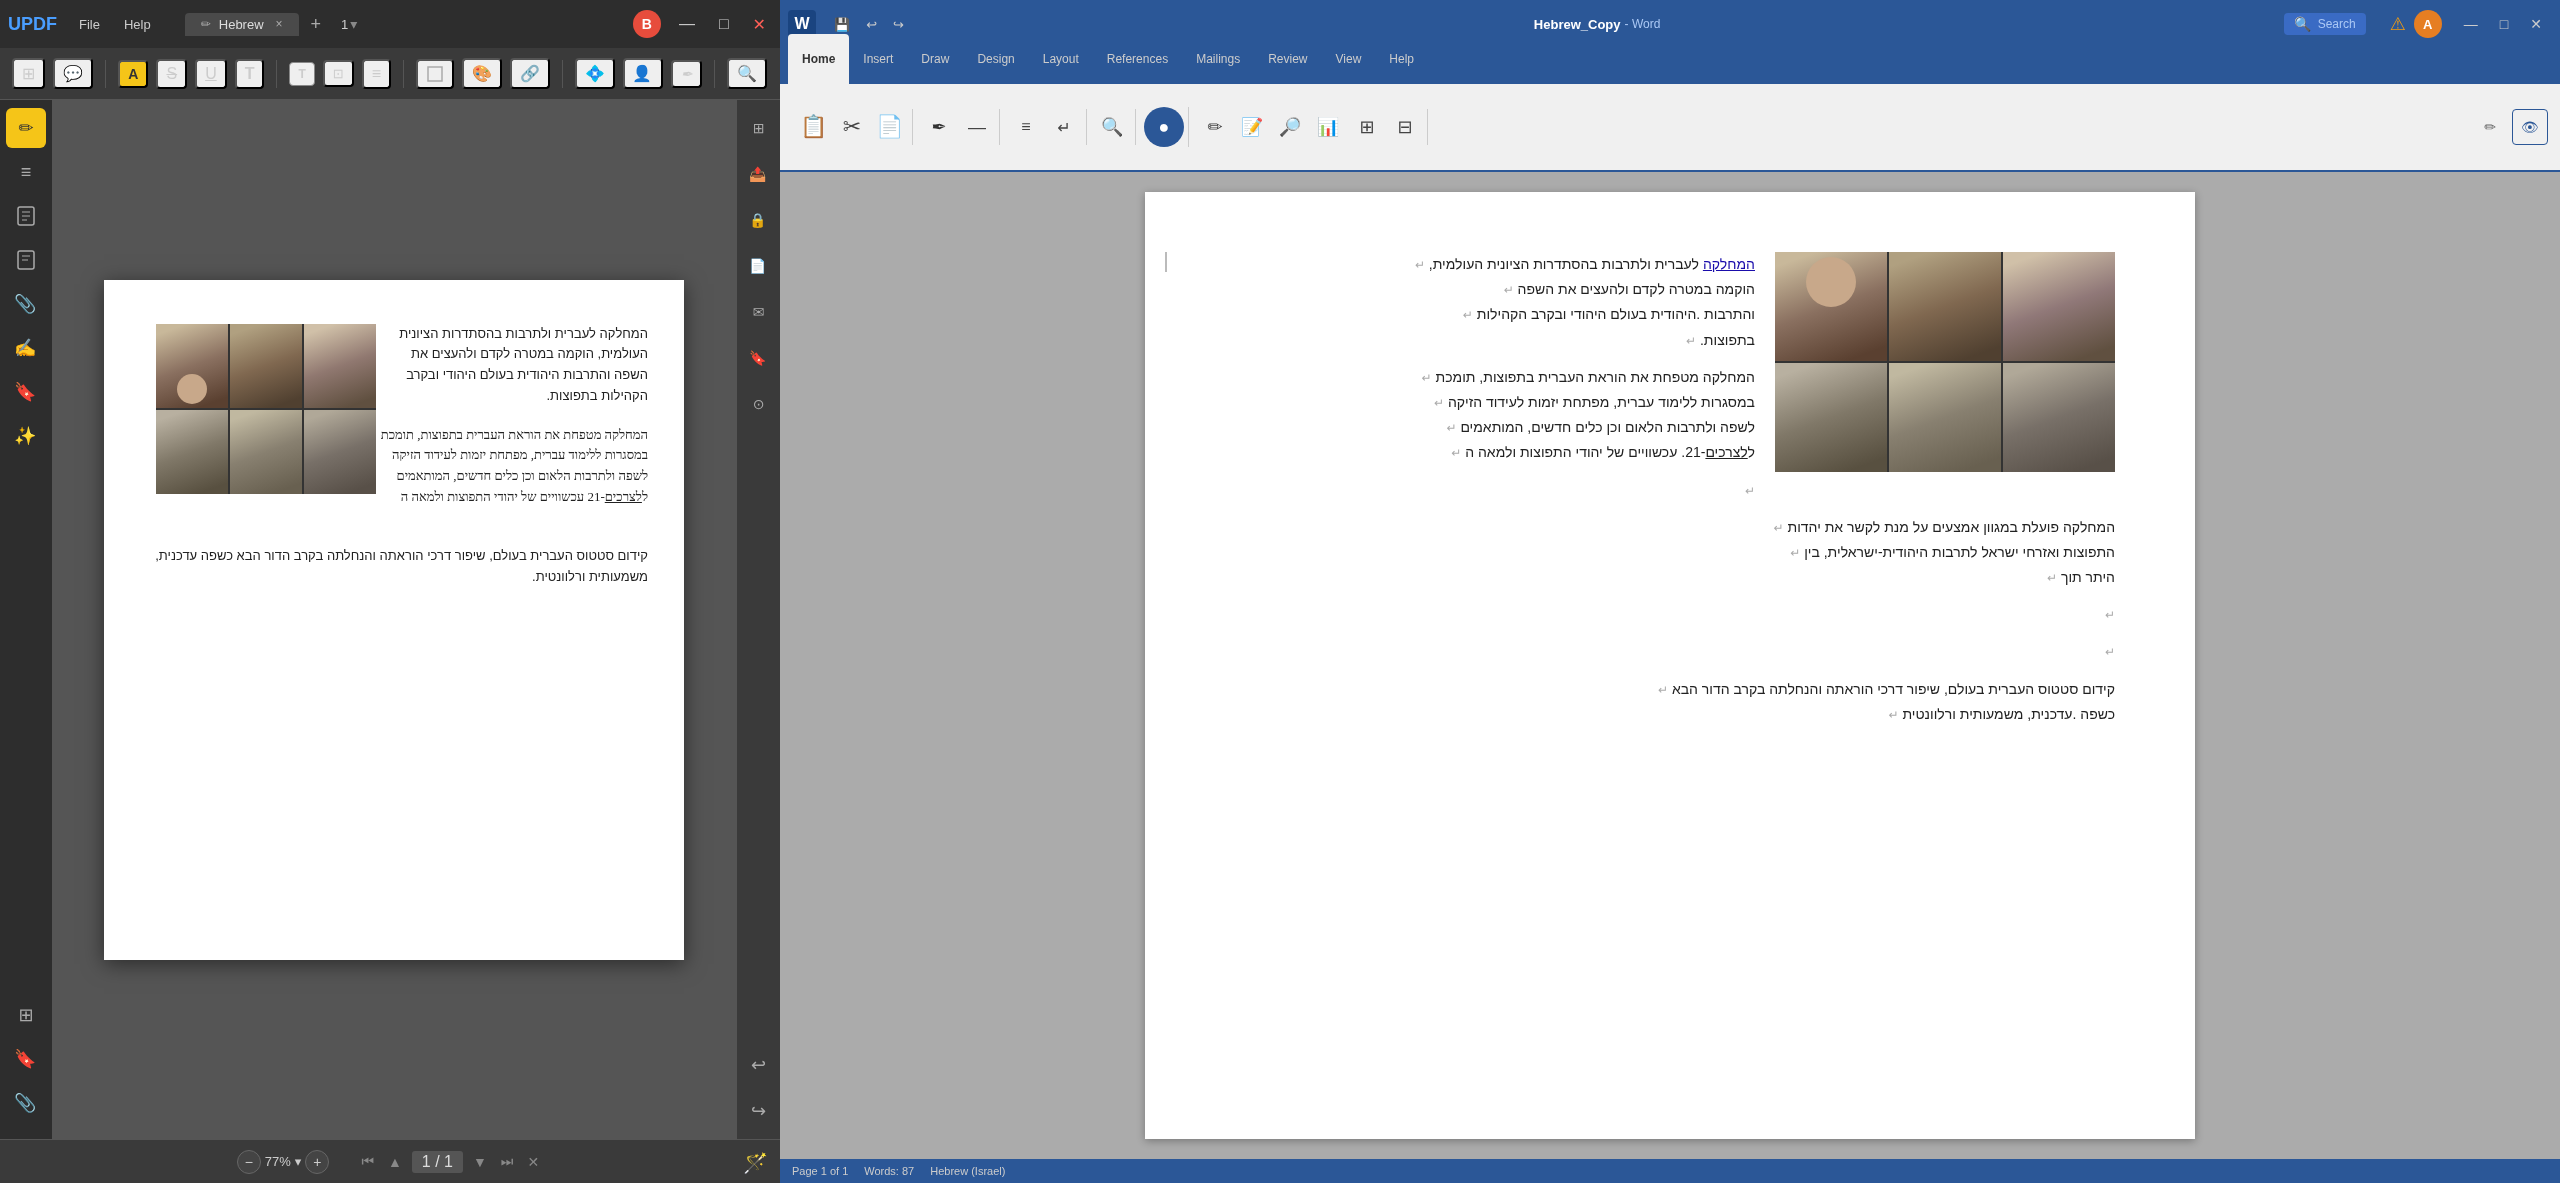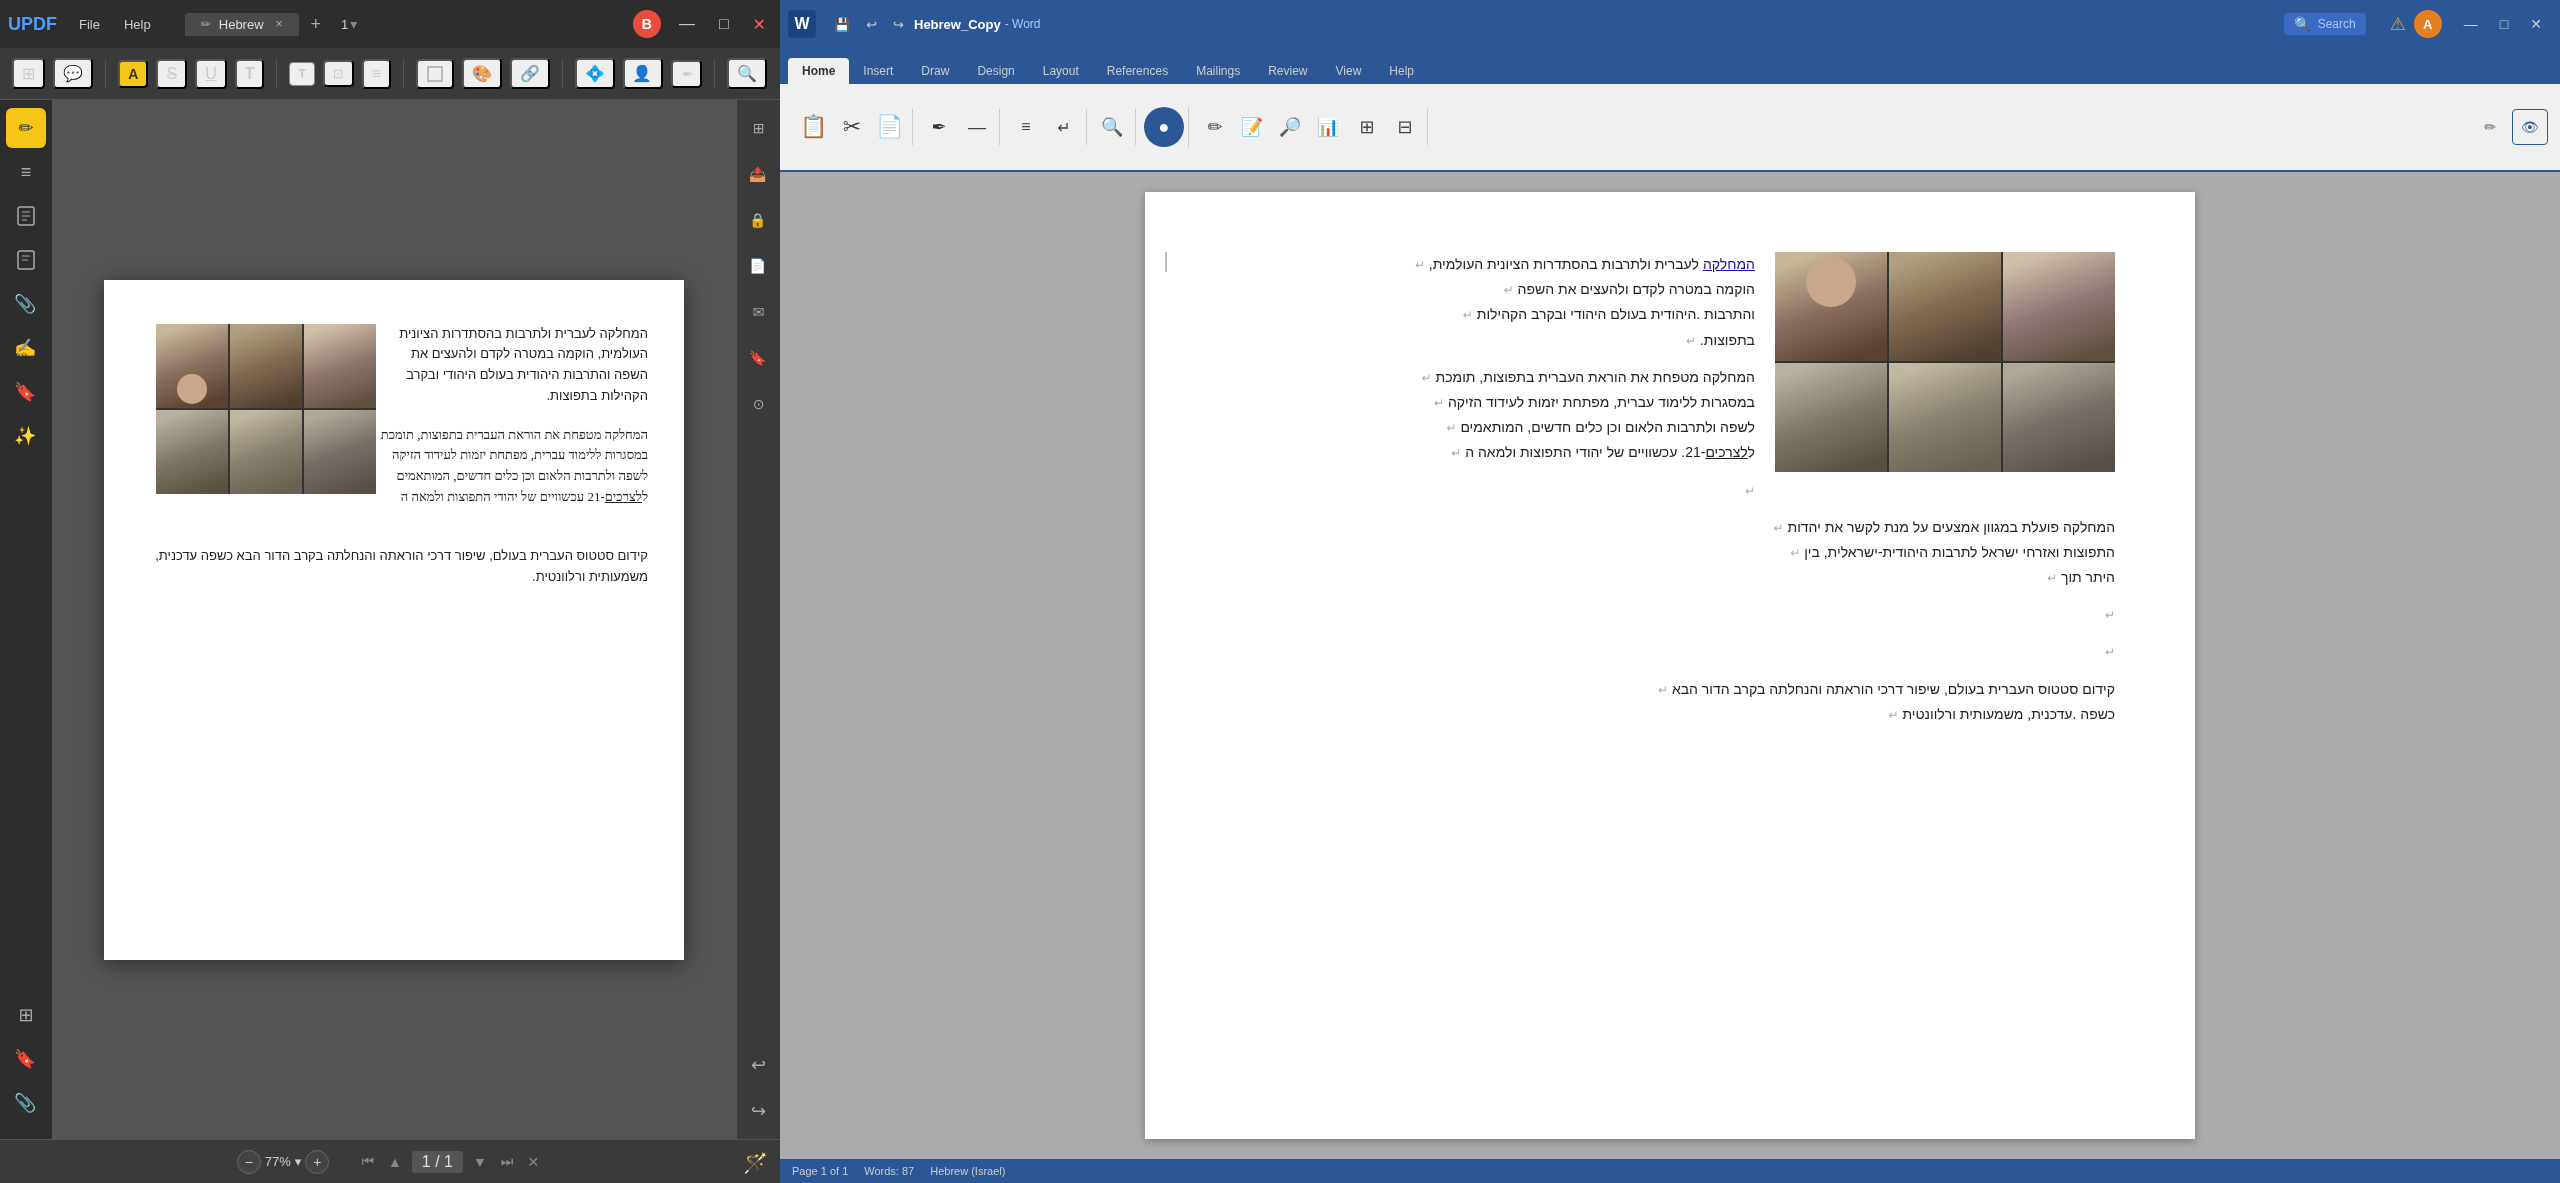--- a/index.html
+++ b/index.html
@@ -318,20 +318,21 @@
       justify-content: center;
       color: white;
       font-weight: bold;
       font-size: 16px;
     }
 
     .word-title-area {
       flex: 1;
       display: flex;
       align-items: center;
+      justify-content: center;
     }
 
     .word-filename {
       color: white;
       font-size: 13px;
       font-weight: 600;
     }
 
     .word-filename-suffix {
       color: #aac8f5;
@@ -384,21 +385,21 @@
     
     .word-ribbon-tabs {
       height: 36px;
       background: #2b5797;
       display: flex;
       align-items: flex-end;
       padding: 0 8px;
     }
 
     .ribbon-tab {
-      padding: 6px 14px;
+      padding: 18px 14px;
       color: #ccc;
       font-size: 12px;
       cursor: pointer;
       border-radius: 4px 4px 0 0;
     }
     .ribbon-tab.active {
       background: #f0f0f0;
       color: #333;
       font-weight: 600;
     }

